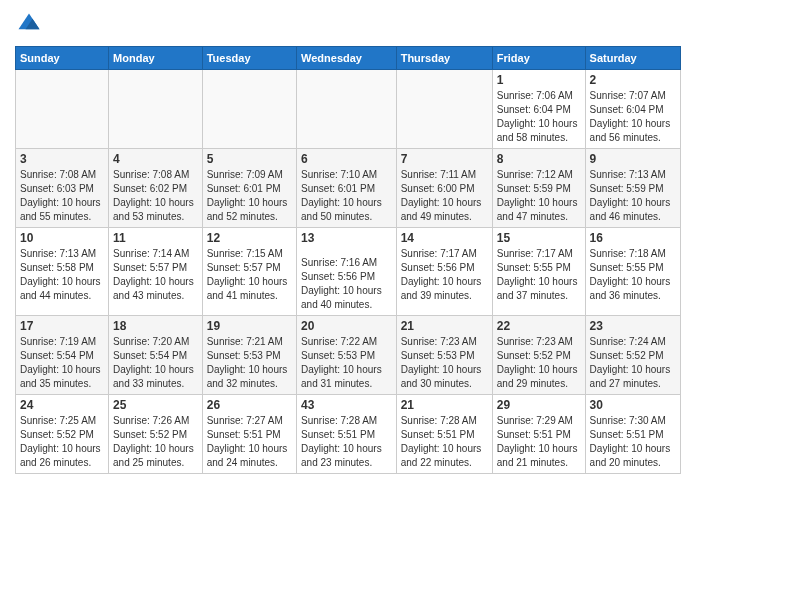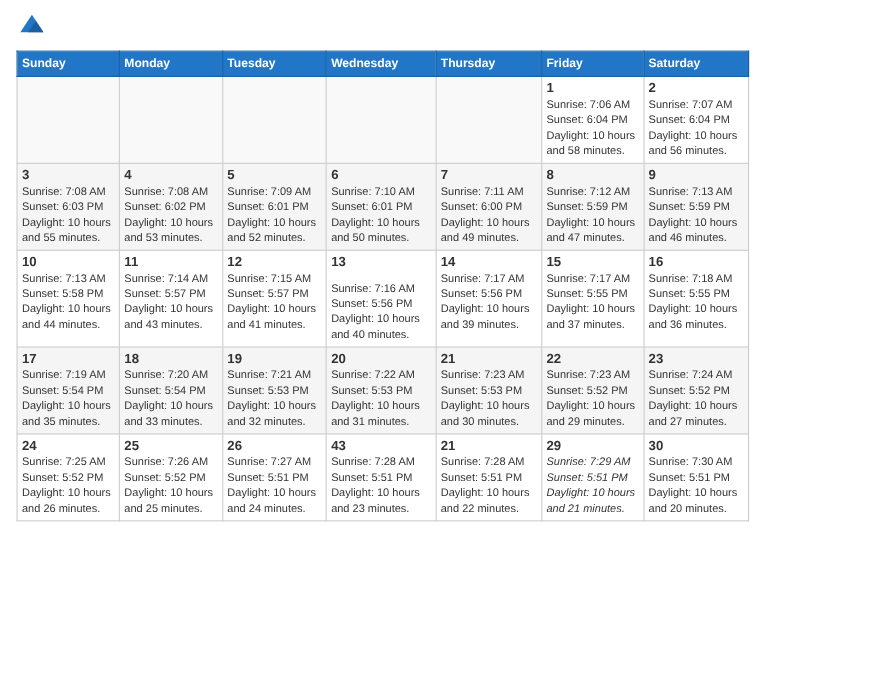--- a/index.html
+++ b/index.html
@@ -318,21 +318,21 @@
 Daylight: 10 hours and 23 minutes.</div>
           </td>
           <td>
             <span class="day-number">21</span>
             <div class="day-info" style="white-space: pre-line;">Sunrise: 7:28 AM
 Sunset: 5:51 PM
 Daylight: 10 hours and 22 minutes.</div>
           </td>
           <td>
             <span class="day-number">29</span>
-            <div class="day-info" style="white-space: pre-line; font-style: italic;">Sunrise: 7:29 AM
+            <div class="day-info" style="white-space: pre-line;">Sunrise: 7:29 AM
 Sunset: 5:51 PM
 Daylight: 10 hours and 21 minutes.</div>
           </td>
           <td>
             <span class="day-number">30</span>
             <div class="day-info" style="white-space: pre-line;">Sunrise: 7:30 AM
 Sunset: 5:51 PM
 Daylight: 10 hours and 20 minutes.</div>
           </td>
         </tr>

